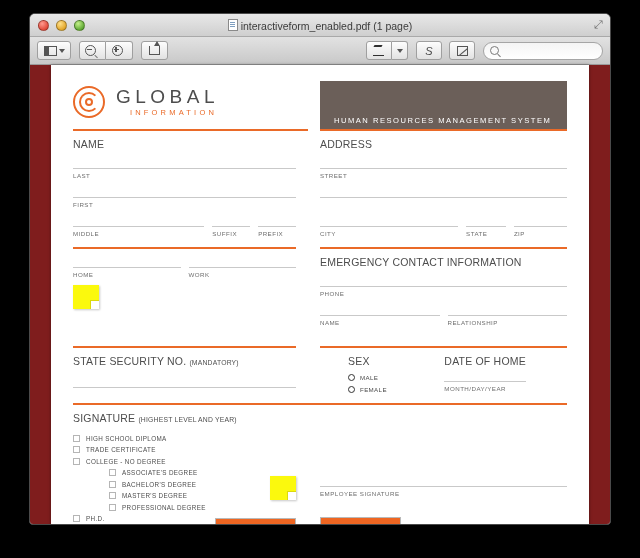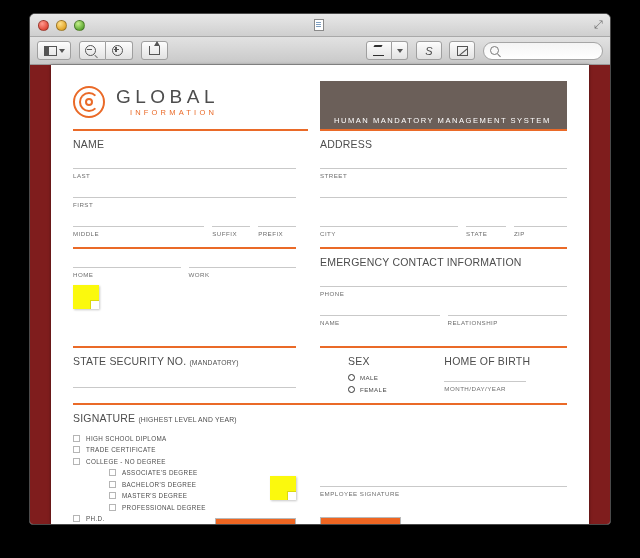--- a/index.html
+++ b/index.html
@@ -486,21 +486,21 @@
 
 <div class="window">
 
   <div class="titlebar">
     <div class="traffic">
       <div class="light red"></div>
       <div class="light yellow"></div>
       <div class="light green"></div>
     </div>
     <div class="title-center">
-      <span class="title-doc-icon"></span>
+      <span class="title-doc-icon"></span><span>interactiveform_enabled.pdf (1 page)</span>
     </div>
     <div class="resize-grip">⤢</div>
   </div>
 
   <div class="toolbar">
     <div class="tb-btn sidebar-btn">
       <span class="sb-icon"></span>
       <span class="caret"></span>
     </div>
 
@@ -550,21 +550,21 @@
           <div class="brand-row">
             <div class="logo-mark"></div>
             <div class="brand-text">
               <div class="brand-name">GLOBAL</div>
               <div class="brand-sub">INFORMATION</div>
             </div>
           </div>
           <div class="brand-rule"></div>
         </div>
         <div class="hr-banner">
-          <div class="hr-banner-text">HUMAN MANDATORY MANAGEMENT SYSTEM</div>
+          <div class="hr-banner-text">HUMAN RESOURCES MANAGEMENT SYSTEM</div>
         </div>
       </div>
 
       <div class="cols">
         <div class="col left">
           <div class="sec-title">NAME</div>
           <div class="field">
             <div class="field-line"></div>
             <div class="field-label">LAST</div>
           </div>
@@ -675,21 +675,21 @@
                   <span class="radio"></span>
                   <span class="radio-label">MALE</span>
                 </div>
                 <div class="radio-row">
                   <span class="radio"></span>
                   <span class="radio-label">FEMALE</span>
                 </div>
               </div>
             </div>
             <div style="flex:1;">
-              <div class="sec-title">HOME OF BIRTH</div>
+              <div class="sec-title">DATE OF HOME</div>
               <div class="field" style="margin-top:14px; width:82px;">
                 <div class="field-line"></div>
                 <div class="field-label">MONTH/DAY/YEAR</div>
               </div>
             </div>
           </div>
         </div>
       </div>
 
       <div>

